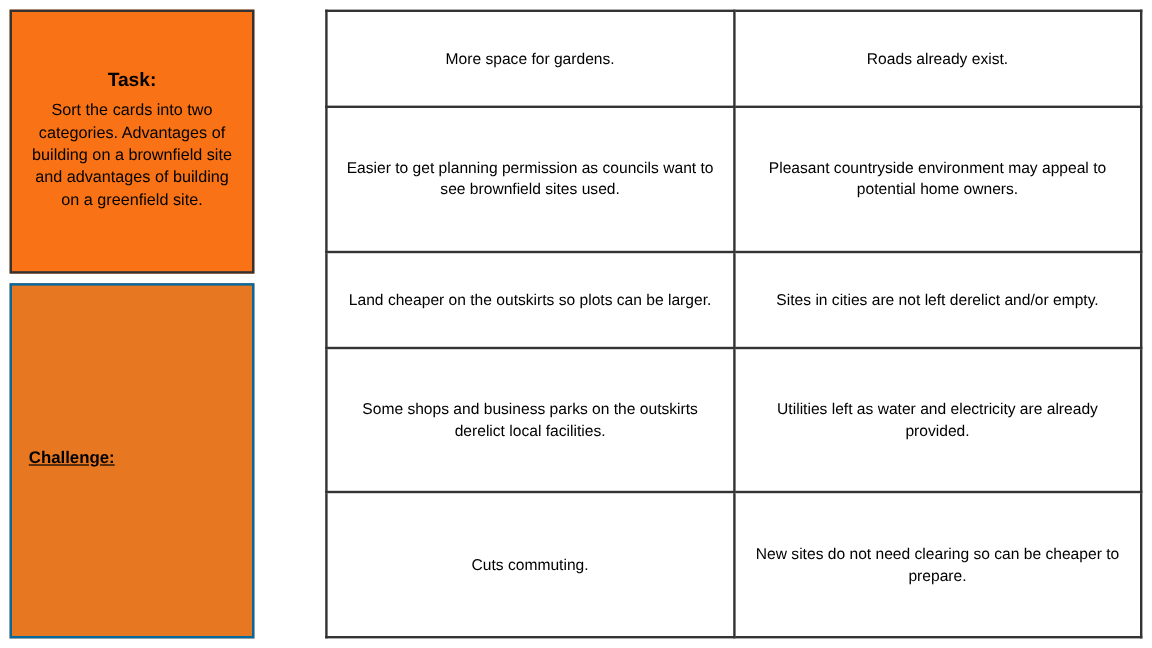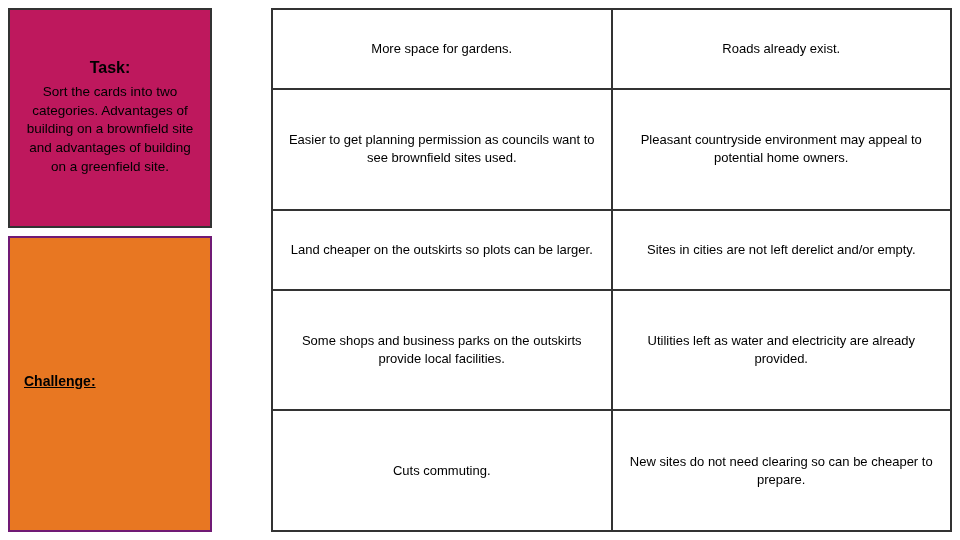--- a/index.html
+++ b/index.html
@@ -15,21 +15,21 @@
     .left-panel {
       width: 220px;
       min-width: 220px;
       display: flex;
       flex-direction: column;
       padding: 8px;
       gap: 8px;
     }
 
     .task-box {
-      background: #be185d;
+      background: #f97316;
       border: 2px solid #333;
       padding: 12px 14px;
       flex: 1;
       display: flex;
       flex-direction: column;
       align-items: center;
       justify-content: center;
       text-align: center;
     }
 
@@ -39,21 +39,21 @@
       margin-bottom: 6px;
     }
 
     .task-box .task-body {
       font-size: 13.5px;
       line-height: 1.4;
     }
 
     .challenge-box {
       background: #e87722;
-      border: 2px solid #701a75;
+      border: 2px solid #0369a1;
       padding: 12px 14px;
       flex: 1.4;
       display: flex;
       flex-direction: column;
       justify-content: center;
     }
 
     .challenge-box .challenge-title {
       font-weight: bold;
       font-size: 14px;
@@ -116,21 +116,21 @@
         </tr>
         <tr>
           <td>Easier to get planning permission as councils want to see brownfield sites used.</td>
           <td>Pleasant countryside environment may appeal to potential home owners.</td>
         </tr>
         <tr>
           <td>Land cheaper on the outskirts so plots can be larger.</td>
           <td>Sites in cities are not left derelict and/or empty.</td>
         </tr>
         <tr>
-          <td>Some shops and business parks on the outskirts provide local facilities.</td>
+          <td>Some shops and business parks on the outskirts derelict local facilities.</td>
           <td>Utilities left as water and electricity are already provided.</td>
         </tr>
         <tr>
           <td>Cuts commuting.</td>
           <td>New sites do not need clearing so can be cheaper to prepare.</td>
         </tr>
       </tbody>
   </table>
 </div>
 

